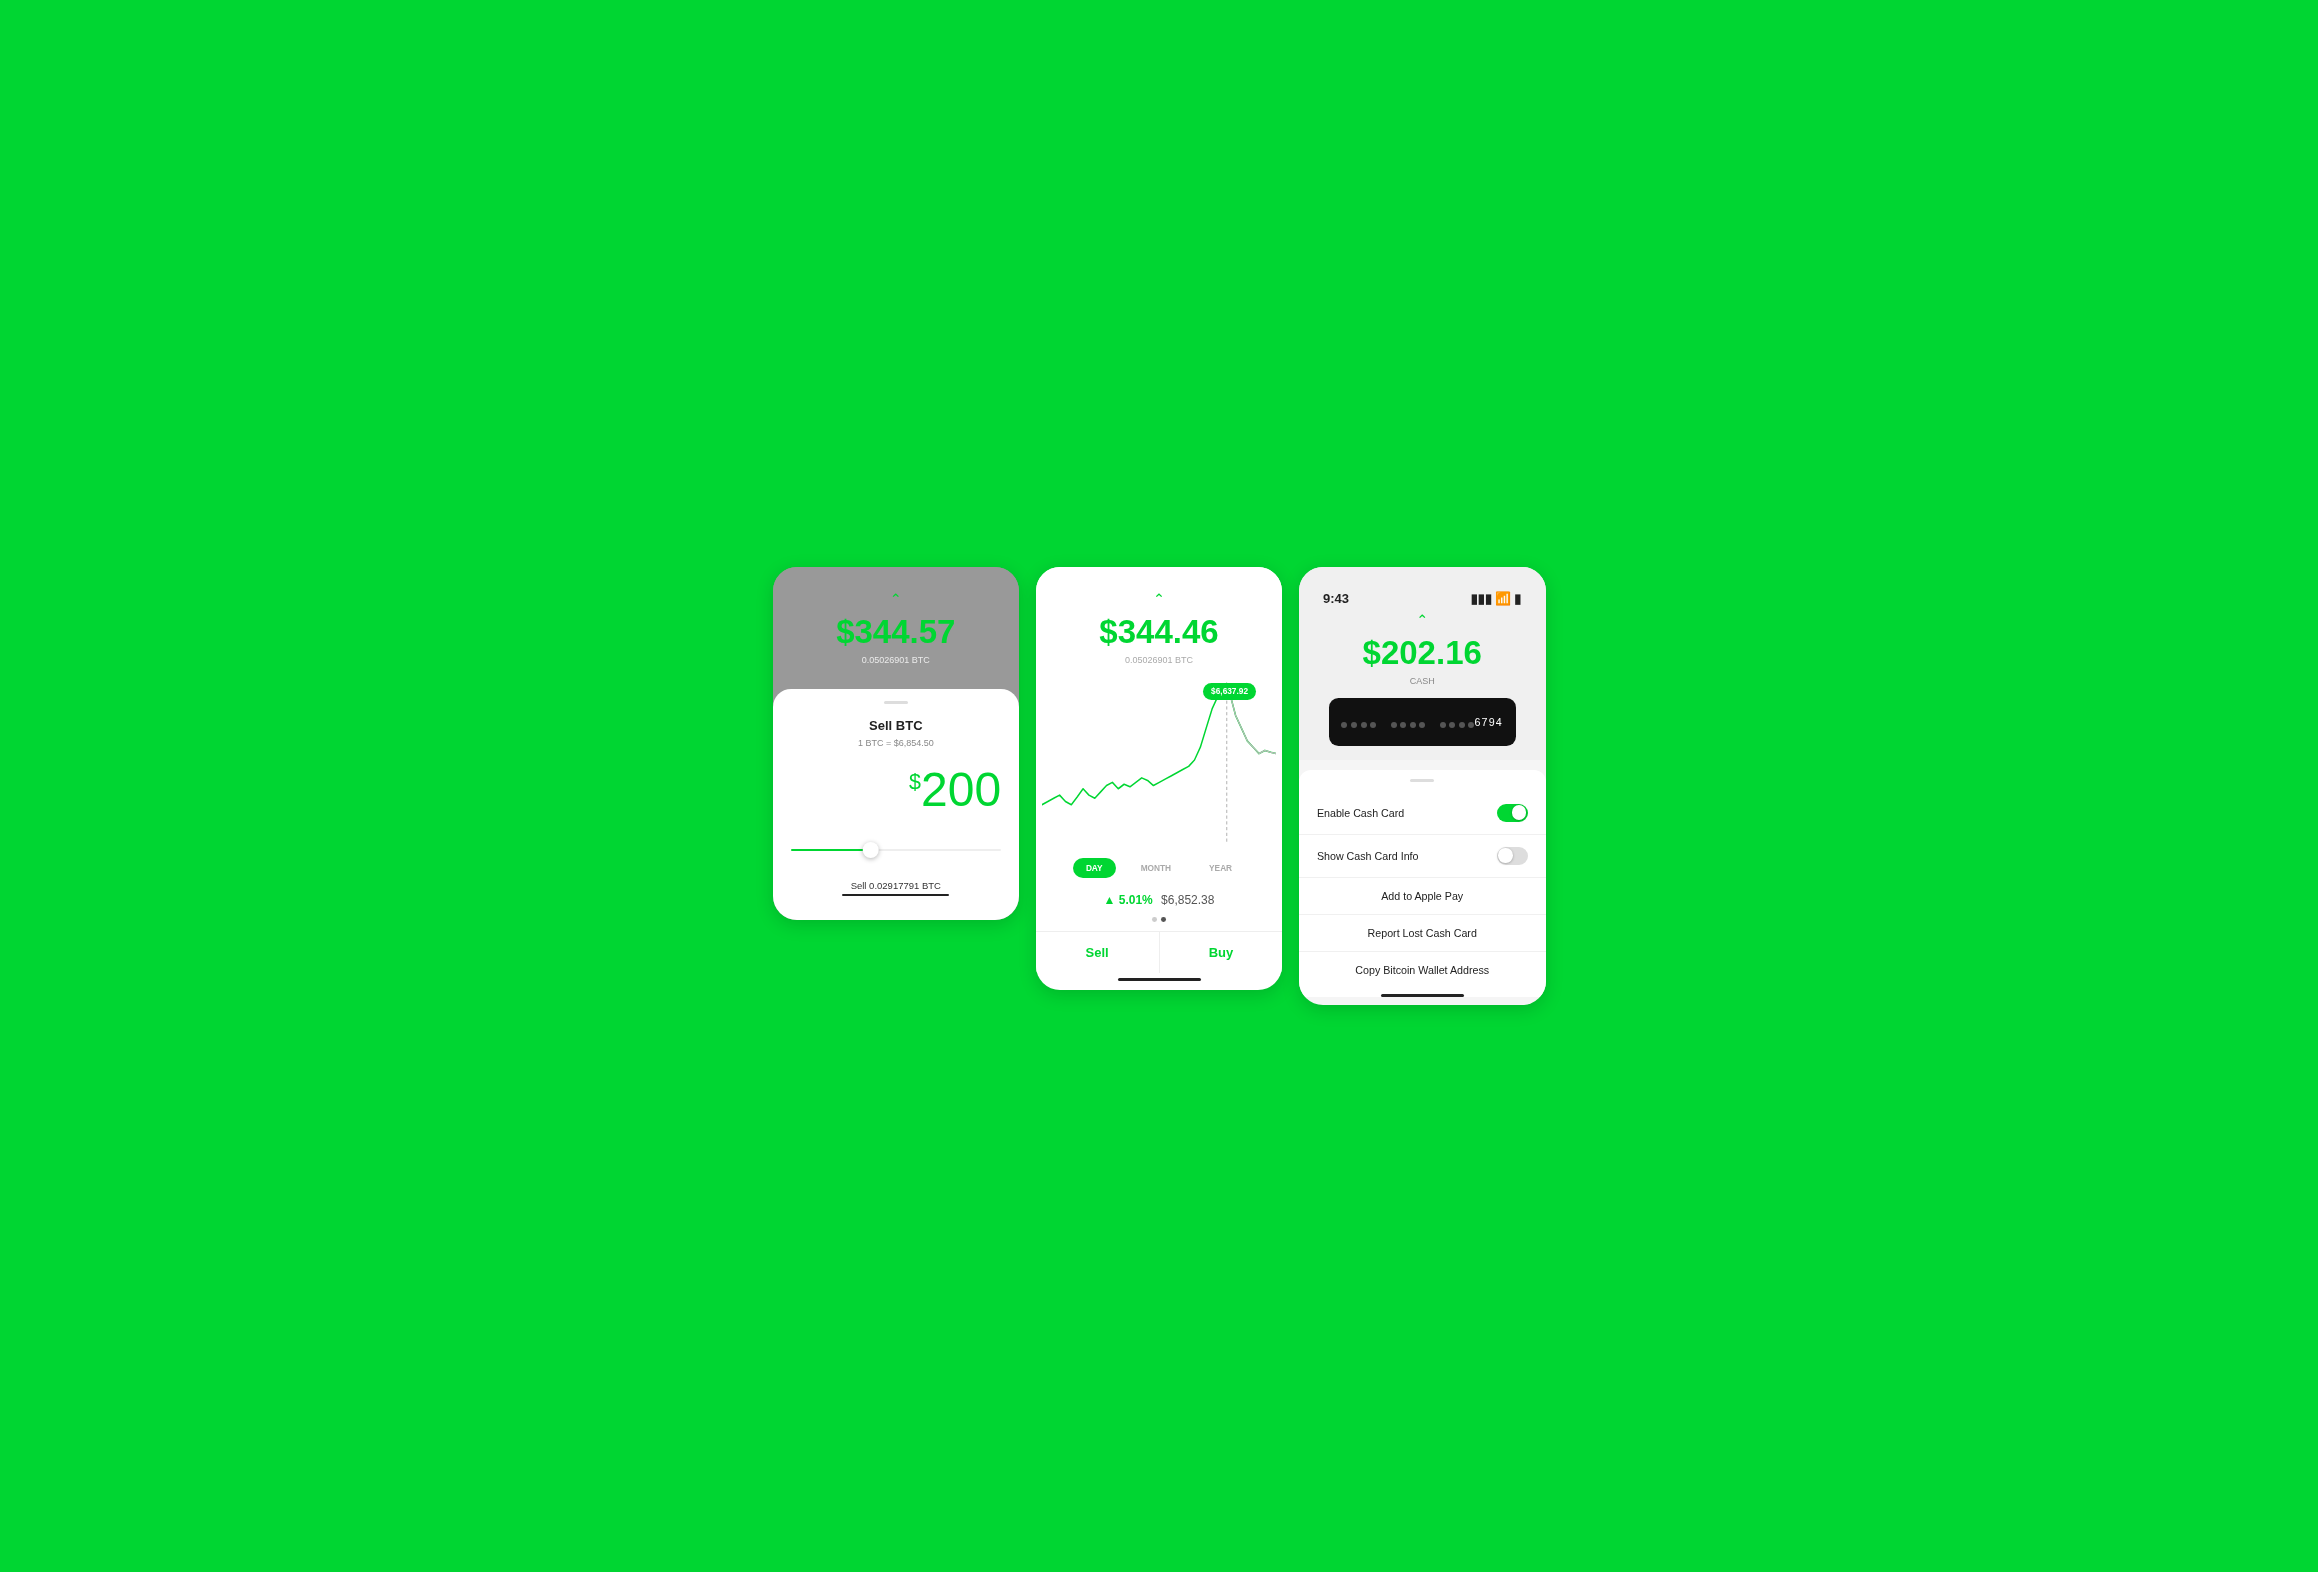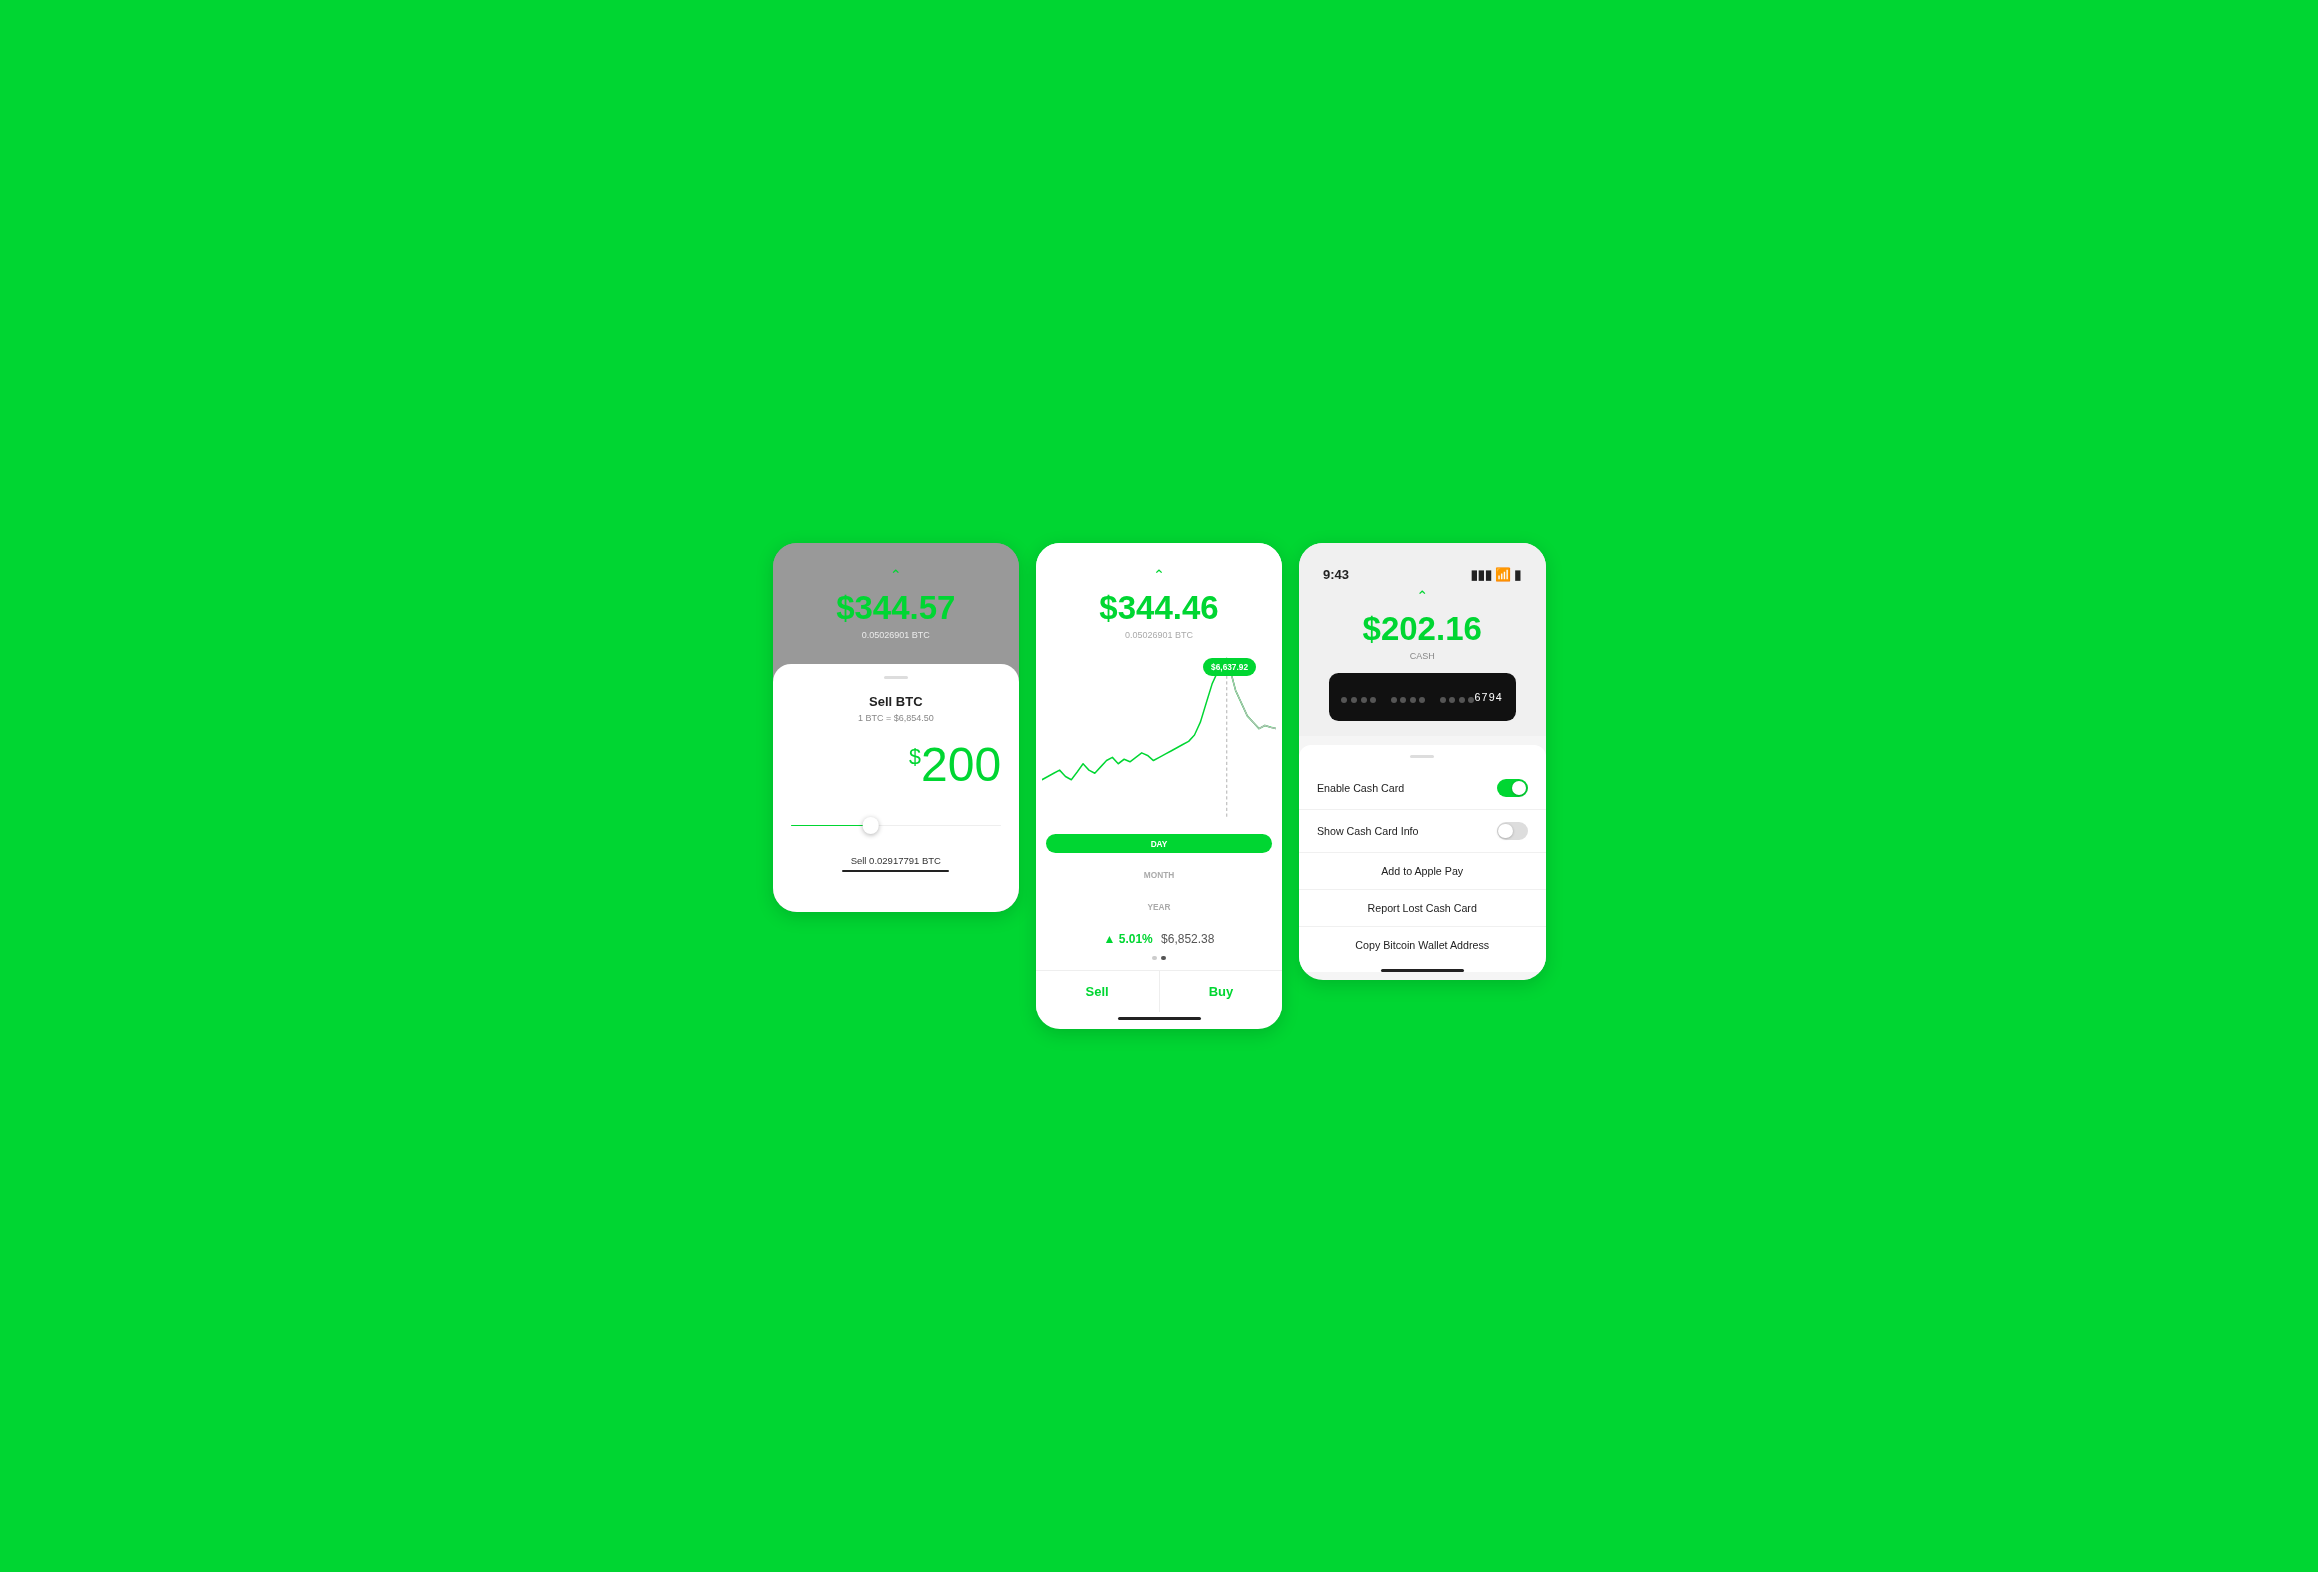--- a/index.html
+++ b/index.html
@@ -47,21 +47,21 @@
       font-weight: 600;
       margin-bottom: 3.6px;
     }
     .btc-subtitle {
       color: rgba(255,255,255,0.8);
       font-size: 9px;
     }
     .bottom-sheet {
       background: white;
       border-radius: 18px 18px 0 0;
-      padding: 12px 18px 40px;
+      padding: 12px 18px 24px;
       margin-top: 6px;
     }
     .sheet-handle {
       width: 24px;
       height: 3px;
       background: #ddd;
       border-radius: 1.8px;
       margin: 0 auto 14.3px;
     }
     .sell-title {
@@ -167,21 +167,20 @@
     .chart-svg {
       width: 100%;
       height: 100%;
     }
     .time-selector {
       display: flex;
       justify-content: center;
       gap: 12px;
       padding: 6px 10px;
       margin-bottom: 9.5px;
-      flex-direction: column;
     }
     .time-btn {
       padding: 4.8px 13px;
       border-radius: 12px;
       font-size: 8.3px;
       font-weight: 600;
       cursor: pointer;
       border: none;
     }
     .time-btn.active {

